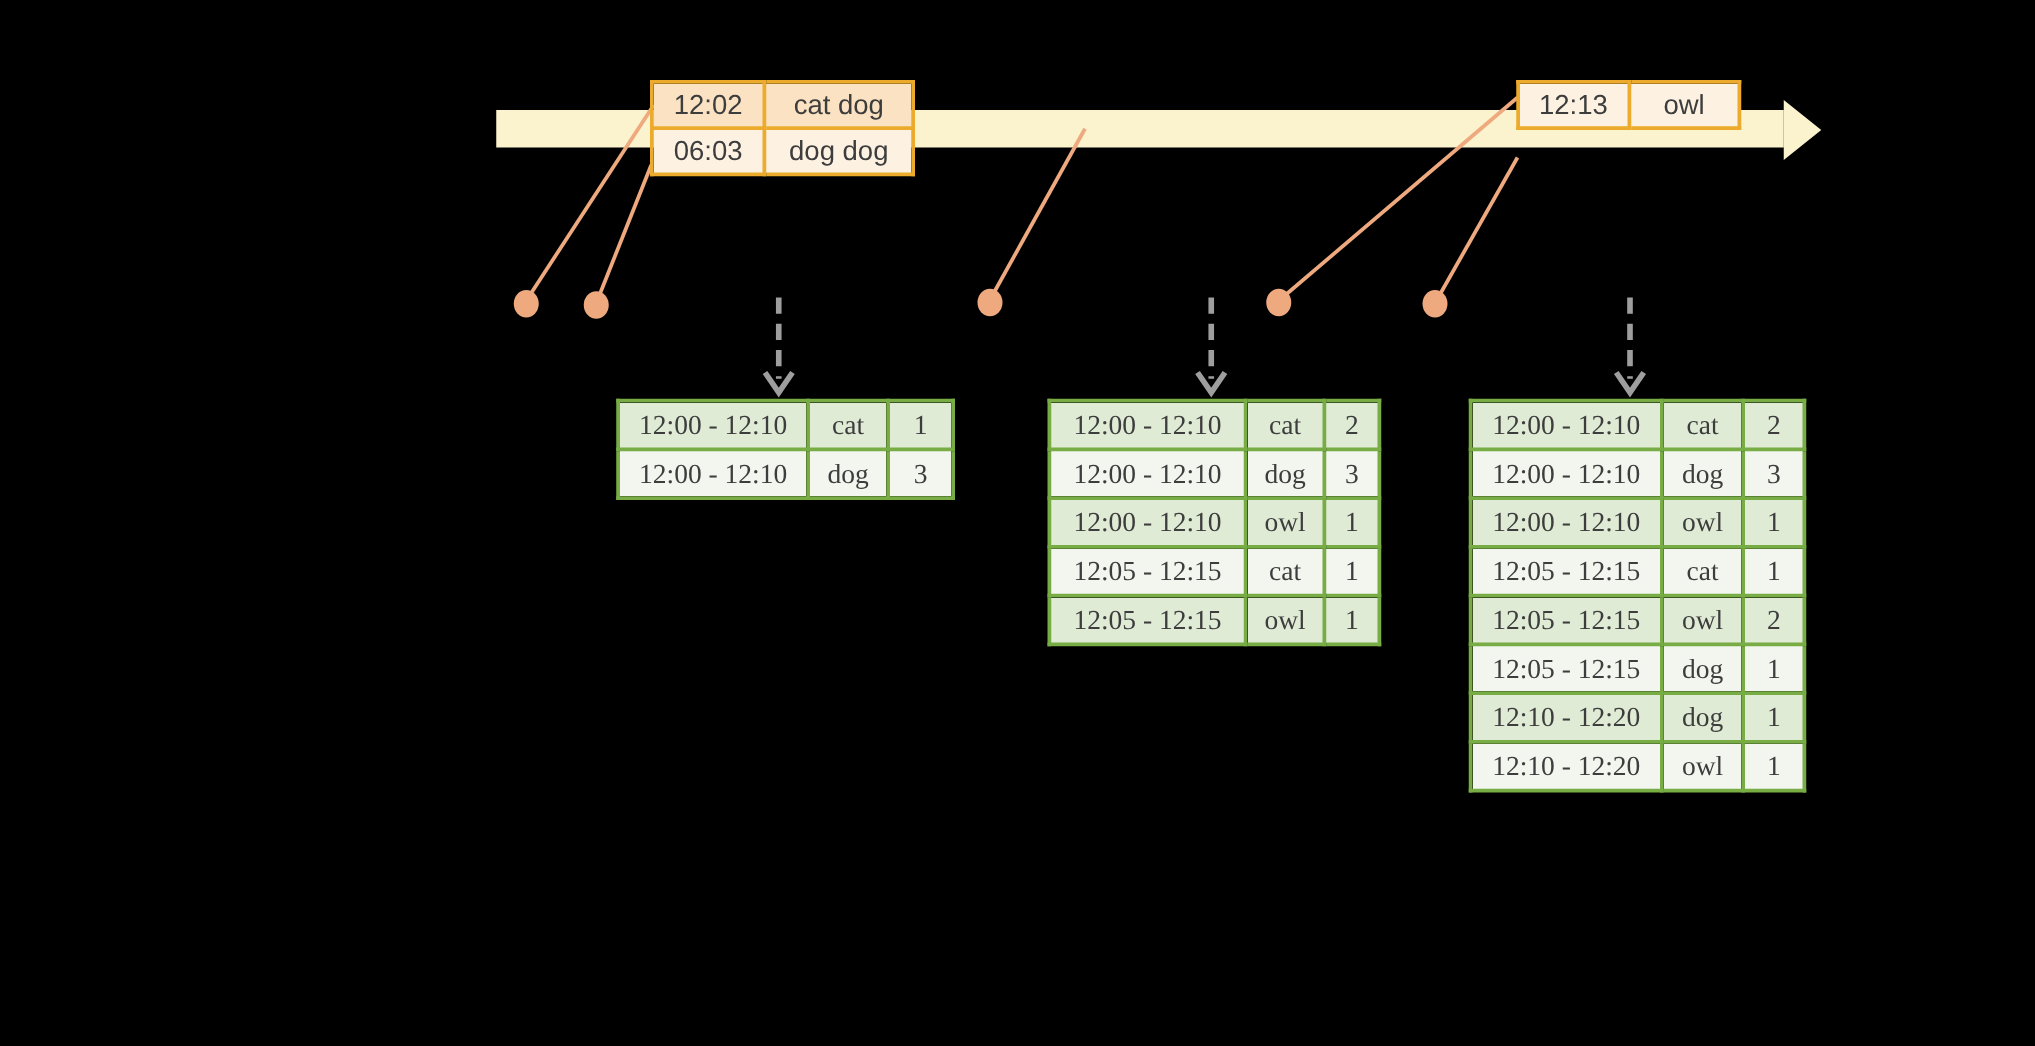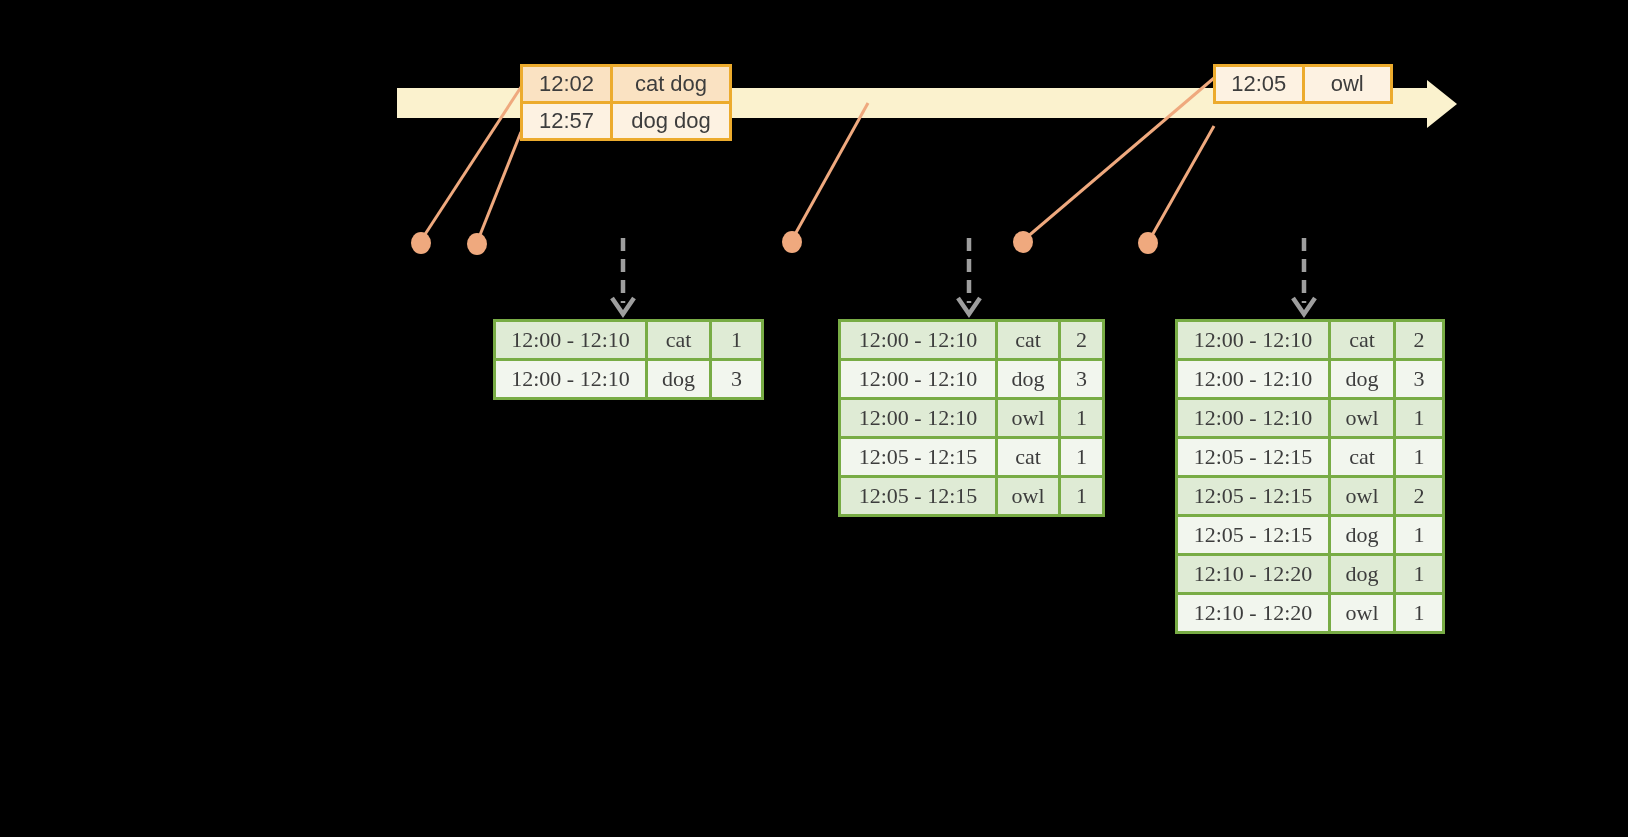--- a/index.html
+++ b/index.html
@@ -63,31 +63,31 @@
     </g>
   </svg>
 
   <table class="event-table" style="left:520px;top:64px;width:203px;">
     <tbody>
         <tr class="dark">
       <td style="width:87px">12:02</td>
       <td style="width:116px">cat dog</td>
     </tr>
     <tr class="light">
-      <td>12:57</td>
+      <td>06:03</td>
       <td>dog dog</td>
     </tr>
   </tbody>
     </table>
 
 
   <table class="event-table" style="left:1213px;top:64px;width:180px;">
     <tbody>
     <tr class="light">
-      <td>12:05</td>
+      <td>12:13</td>
       <td>owl</td>
     </tr>
   </tbody>
     </table>
 
   <table class="result-table" style="left:493px;top:319px;width:259px;">
     <tbody>
         <tr class="dark">
       <td style="width:149px">12:00 - 12:10</td>
       <td style="width:61px">cat</td>

